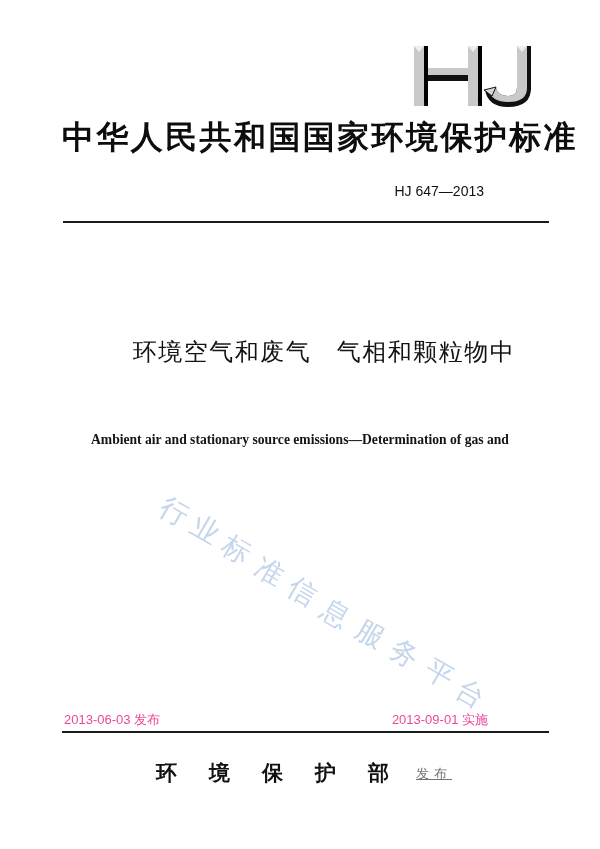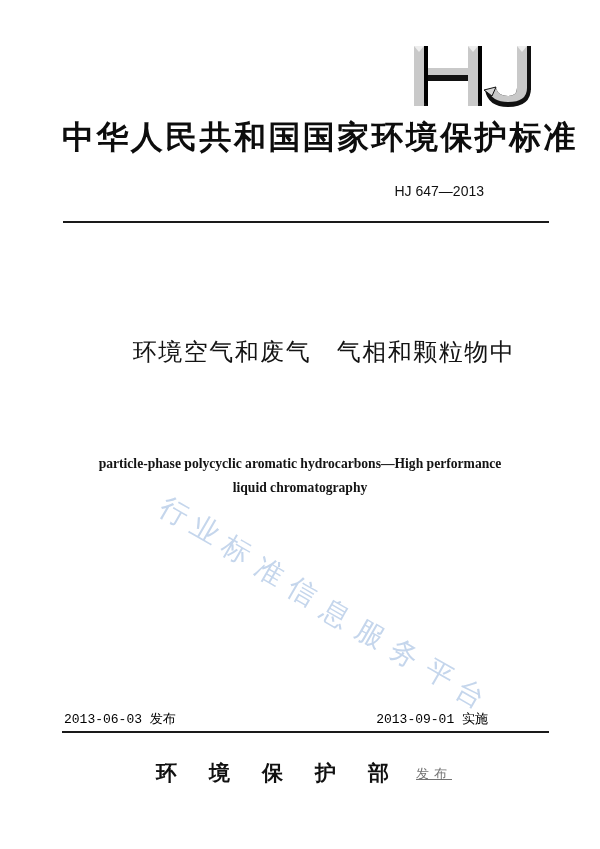--- a/index.html
+++ b/index.html
@@ -110,24 +110,24 @@
     font-family: "DejaVu Sans", sans-serif;
     font-size: 28px;
     color: #c5d6ec;
     transform: rotate(30deg);
     line-height: 28px;
   }
 
   .date-row {
     position: absolute;
     top: 711px;
-    font-family: Liberation Mono, monospace;
+    font-family: Liberation Sans, sans-serif;
     font-size: 13px;
     line-height: 17px;
-    color: #000000;
+    color: #ec4899;
     white-space: nowrap;
   }
   .date-publish { left: 64px; }
   .date-effective { right: 52px; margin-left: 21px; }
 
   .publisher {
     position: absolute;
     top: 760px;
     left: 156px;
     height: 30px;
@@ -184,22 +184,21 @@
   </svg>
 
   <div class="national-title">中华人民共和国国家环境保护标准</div>
 
   <div class="std-number">HJ 647—2013</div>
 
   <div class="rule rule-top"></div>
 
   <div class="cn-title cn-title-1">环境空气和废气　气相和颗粒物中</div>
 
-  <div class="en-title en-title-2">particle-phase polycyclic aromatic hydrocarbons—High performance</div>
-  <div class="en-title en-title-3">liquid chromatography</div>
+  <div class="en-title en-title-1">Ambient air and stationary source emissions—Determination of gas and</div>
 
   <div class="watermark">
     <span style="left:0px;top:6px;">行</span>
     <span style="left:31px;top:24px;">业</span>
     <span style="left:62px;top:44px;">标</span>
     <span style="left:95px;top:66px;">准</span>
     <span style="left:128px;top:86px;">信</span>
     <span style="left:161px;top:108px;">息</span>
     <span style="left:196px;top:128px;">服</span>
     <span style="left:230px;top:148px;">务</span>

